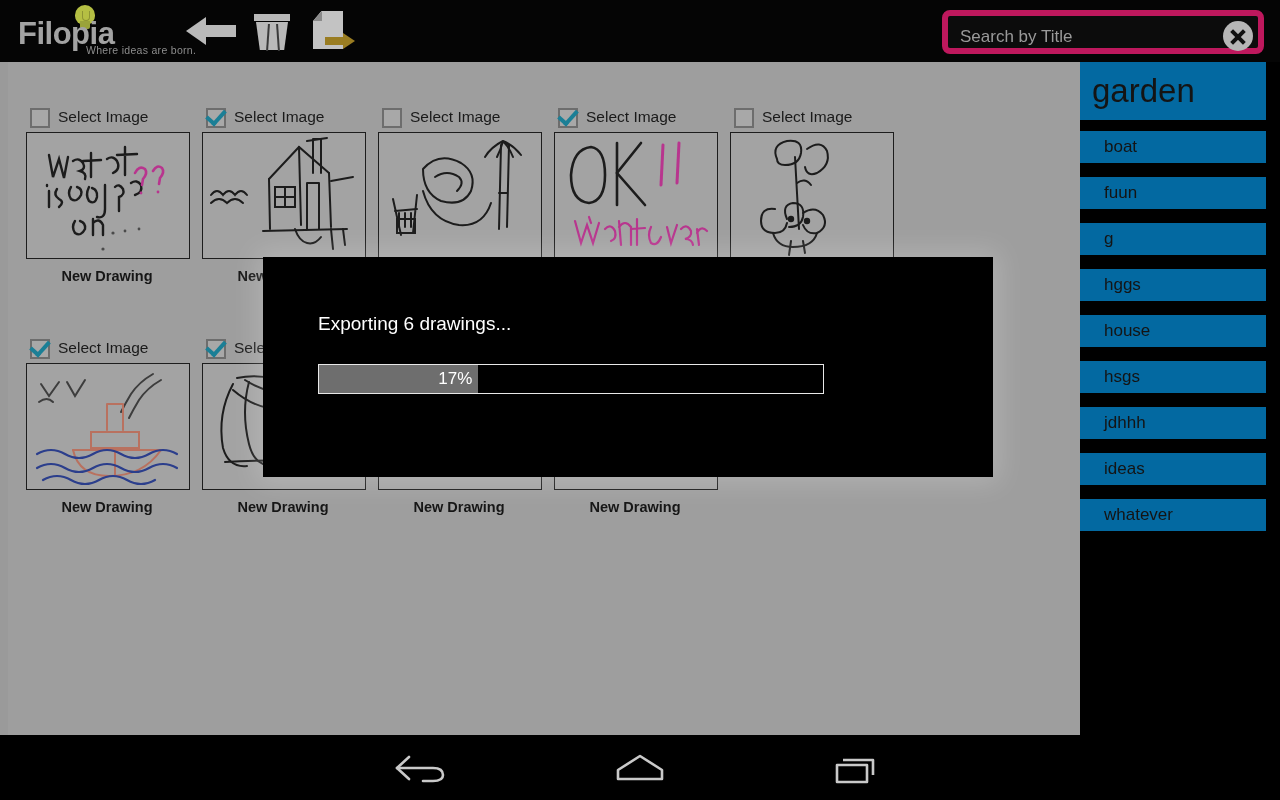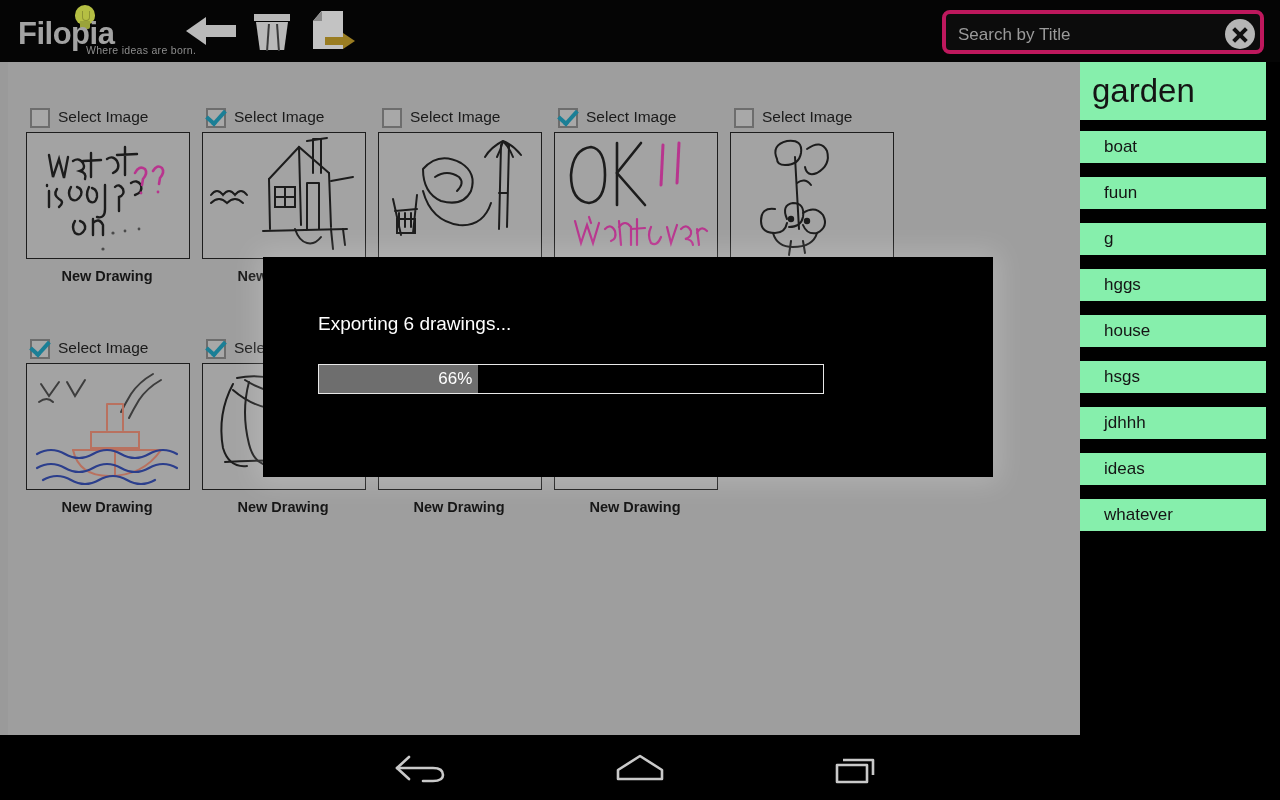--- a/index.html
+++ b/index.html
@@ -169,21 +169,21 @@
     width: 0; height: 0;
     border-top: 8px solid transparent;
     border-bottom: 8px solid transparent;
     border-left: 12px solid #9a7d22;
   }
 
   .searchwrap {
     position: absolute;
     left: 942px; top: 10px;
     width: 322px; height: 44px;
-    border: 4px solid #be185d;
+    border: 6px solid #be185d;
     border-radius: 8px;
     background: #0c0c0c;
     box-sizing: border-box;
   }
   .searchinput {
     position: absolute;
     left: 10px; top: 0;
     width: 270px; height: 40px;
     border: none;
     outline: none;
@@ -296,21 +296,21 @@
     left: 1080px; top: 62px;
     width: 200px;
     height: 673px;
     background: #000;
     overflow: hidden;
   }
   .side-item {
     position: relative;
     margin: 0 0 10px 0;
     width: 186px;
-    background: #86efac;
+    background: #0369a1;
     color: #141414;
     cursor: pointer;
     box-sizing: border-box;
   }
   .side-item.first {
     height: 58px;
     line-height: 58px;
     font-size: 33px;
     padding-left: 12px;
     margin-bottom: 11px;
@@ -700,21 +700,21 @@
     <div class="side-item norm">jdhhh</div>
     <div class="side-item norm">ideas</div>
     <div class="side-item norm">whatever</div>
   </div>
 
   <div class="scrim"></div>
   <div class="dialog">
     <div class="dlg-title">Exporting 6 drawings...</div>
     <div class="progress">
       <div class="progress-fill" id="pfill" style="width: 31.62%;">
-        <div class="progress-pct">66%</div>
+        <div class="progress-pct">17%</div>
       </div>
     </div>
   </div>
 
   <div class="navbar">
     <div class="nav-btn nav-back">
       <svg width="80" height="46" viewBox="0 0 80 46">
         <g fill="none" stroke="#c9c9c9" stroke-width="2.6" stroke-linecap="round" stroke-linejoin="round">
           <path d="M14 23 L26 12 M14 23 L26 34"></path>
           <path d="M14 23 L50 23 Q60 23 60 30 Q60 36 50 36 L40 36"></path>

